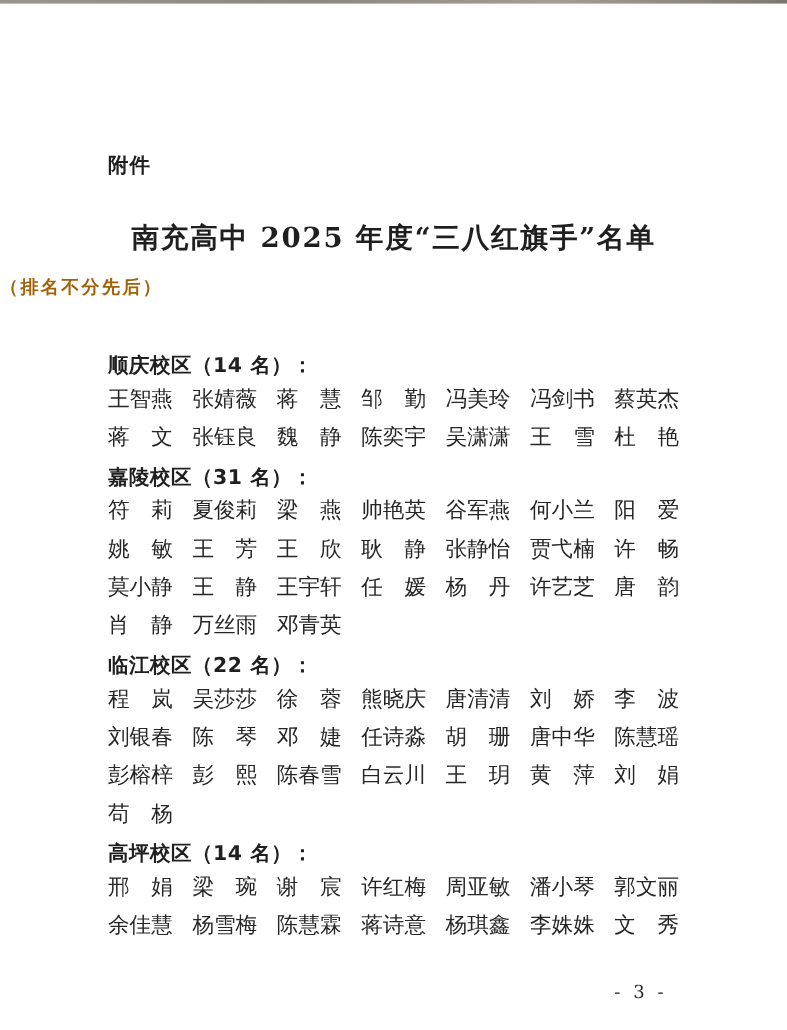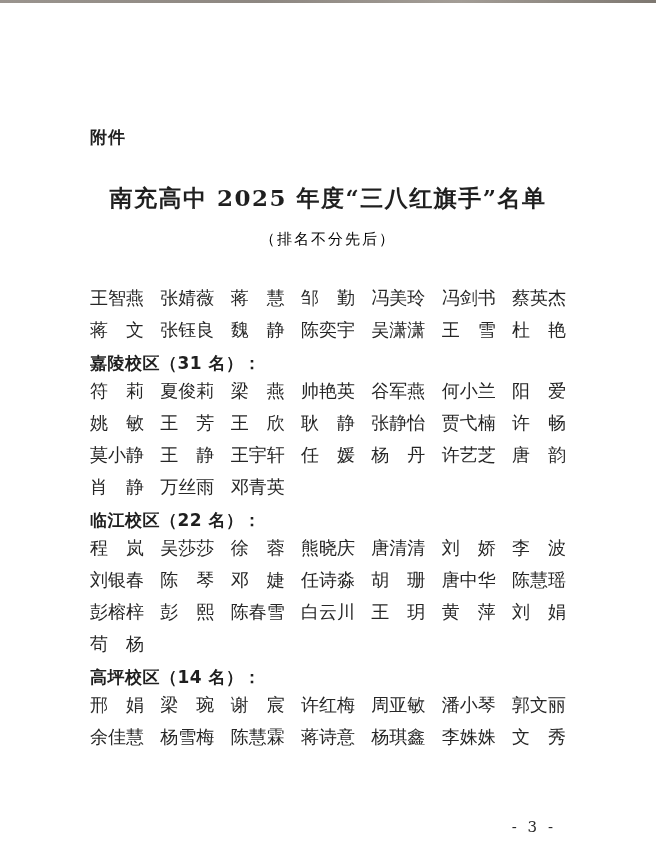--- a/index.html
+++ b/index.html
@@ -40,24 +40,24 @@
     text-align: center;
     font-size: 23px;
     font-weight: 700;
     letter-spacing: 1.5px;
   }
   .doc-subtitle {
     position: absolute;
     top: 230px;
     left: 0;
     width: 100%;
-    text-align: center;
     font-size: 15px;
     letter-spacing: 2px;
-    color: #000000;
+    color: #a16207;
+    font-weight: bold;
   }
   .sections {
     position: absolute;
     top: 288px;
     left: 90px;
     width: 476px;
   }
   .section-heading {
     font-family: "DejaVu Sans", "Liberation Sans", sans-serif;
     font-size: 17px;
@@ -99,20 +99,21 @@
   <div class="top-edge"></div>
 
   <div class="attachment-label">附件</div>
 
   <div class="doc-title">南充高中 2025 年度“三八红旗手”名单</div>
 
   <div class="doc-subtitle">（排名不分先后）</div>
 
   <div class="sections">
       <div class="section">
+        <div class="section-heading">顺庆校区（14 名）：</div>
         <div class="name-row">
           <span class="name">王智燕</span>
           <span class="name">张婧薇</span>
           <span class="name">蒋　慧</span>
           <span class="name">邹　勤</span>
           <span class="name">冯美玲</span>
           <span class="name">冯剑书</span>
           <span class="name">蔡英杰</span>
         </div>
         <div class="name-row">

